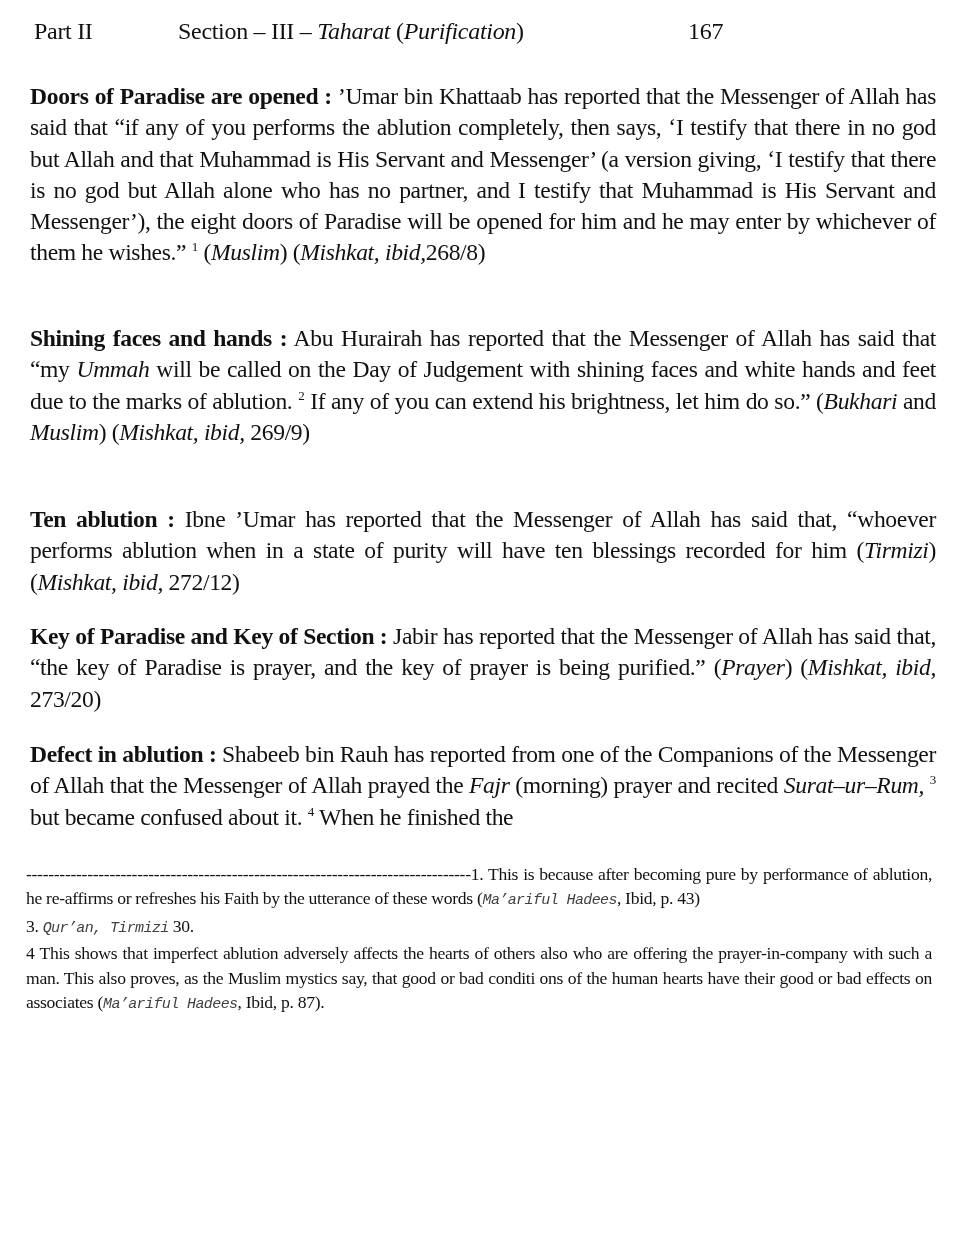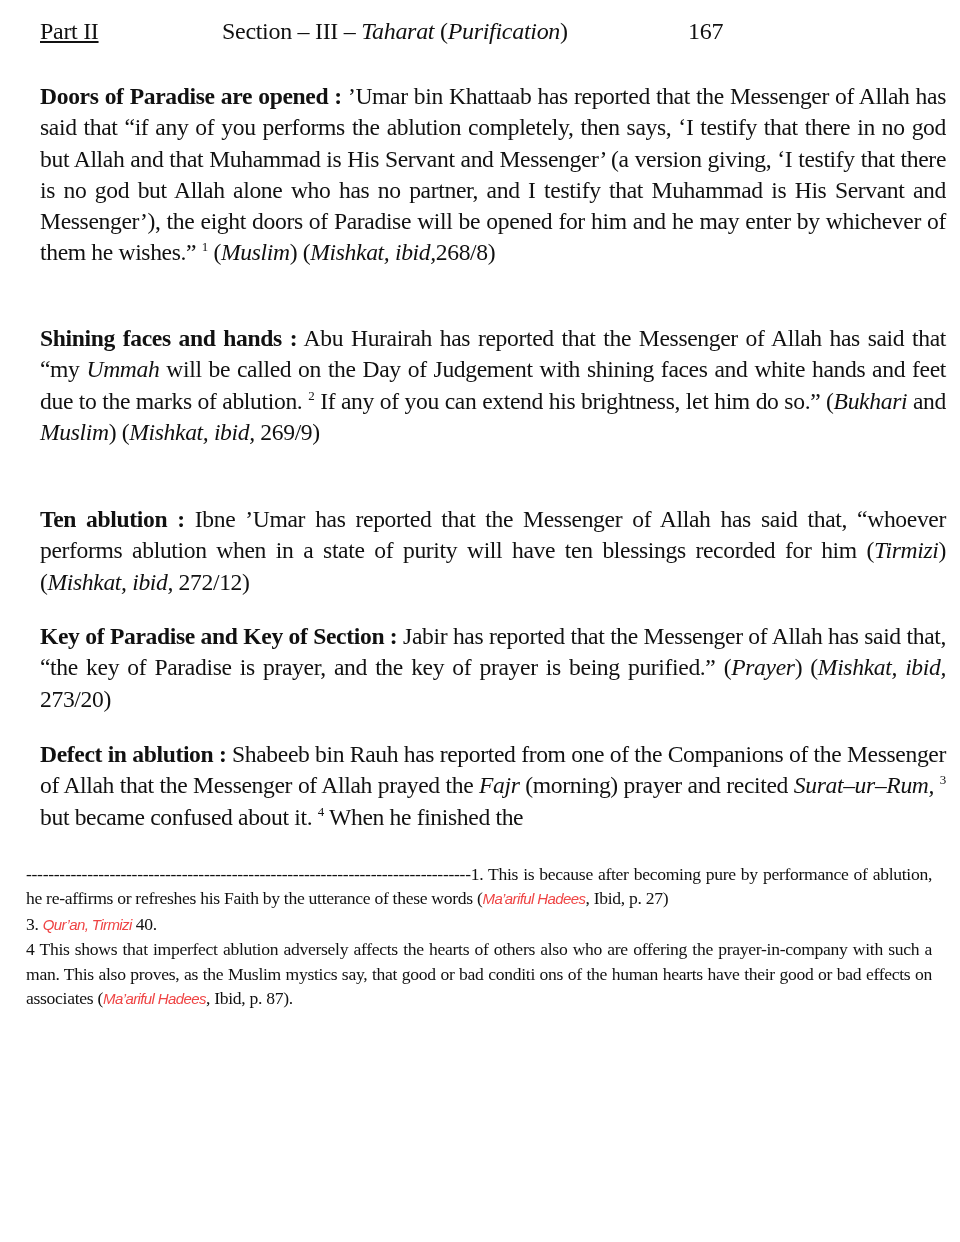--- a/index.html
+++ b/index.html
@@ -1,51 +1,51 @@
 <!DOCTYPE html>
 <html><head>
 <meta charset="utf-8">
 <style>
   html, body { margin: 0; padding: 0; background: #ffffff; }
   body { width: 960px; height: 1242px; position: relative; overflow: hidden; color: #111; }
   .page { position: absolute; left: 26px; top: 0; width: 906px; font-family: "Liberation Serif", serif; }
   .header { position: absolute; top: 18px; left: 0; font-size: 24px; white-space: nowrap; letter-spacing: -0.3px; }
   .header span { position: absolute; white-space: nowrap; }
-  .hdr-part { left: 14px; text-decoration: underline; }
-  .hdr-section { left: 152px; margin-left: 44px; }
+  .hdr-part { left: 8px; }
+  .hdr-section { left: 152px; }
   .hdr-page { left: 662px; }
-  .para { position: absolute; left: 14px; width: 906px; font-size: 23.6px; line-height: 31.3px; text-align: justify; letter-spacing: -0.35px; margin-top: 7px; }
+  .para { position: absolute; left: 4px; width: 906px; font-size: 23.6px; line-height: 31.3px; text-align: justify; letter-spacing: -0.35px; margin-top: 7px; }
   .para .b { font-weight: bold; }
   .para .i { font-style: italic; }
   .para sup, .fn sup { font-size: 13px; vertical-align: 9px; line-height: 0; }
   #p1 { top: 74px; }
   #p2 { top: 316px; }
   #p3 { top: 497px; }
   #p4 { top: 614px; }
   #p5 { top: 732px; }
   .footnotes { position: absolute; top: 862px; left: 0; width: 906px; font-size: 17.6px; line-height: 24.4px; letter-spacing: -0.3px; text-align: justify; }
   .fn { margin: 0; }
-  .fn .i { font-style: italic; font-family: Liberation Sans, sans-serif; font-size: 15px; color: #ef4444; letter-spacing: -0.6px; }
+  .fn .i { font-style: italic; font-family: Liberation Mono, monospace; font-size: 15px; color: #404040; letter-spacing: -0.6px; }
 </style>
 </head>
 <body>
 
 <div class="page">
 
   <div class="header">
     <span class="hdr-part">Part II</span>
     <span class="hdr-section"><span style="position:static">Section – III – </span><i style="position:static">Taharat</i><span style="position:static"> (</span><i style="position:static">Purification</i><span style="position:static">)</span></span>
     <span class="hdr-page">167</span>
   </div>
 
   <p class="para" id="p1"><span class="b">Doors of Paradise are opened :</span><span> ’Umar bin Khattaab has reported that  the Messenger  of  Allah  has said that “if any of you performs the ablution completely, then says, ‘I testify that there in no god but Allah and that Muhammad is His Servant and Messenger’ (a version giving, ‘I testify that there is no god but Allah alone who has  no partner, and I testify that Muhammad is His Servant and Messenger’), the eight doors of Paradise will be opened for him and he may enter by whichever of them he wishes.” </span><sup>1</sup><span> (</span><span class="i">Muslim</span><span>) (</span><span class="i">Mishkat, ibid,</span><span>268/8)</span></p>
   <p class="para" id="p2"><span class="b">Shining faces and hands :</span><span> Abu Hurairah has reported that the  Messenger  of Allah  has said that “my </span><span class="i">Ummah</span><span> will be called on the Day of Judgement with shining faces and white hands and feet due to the marks of ablution. </span><sup>2</sup><span> If any of you can extend his brightness, let him do so.” (</span><span class="i">Bukhari</span><span> and </span><span class="i">Muslim</span><span>) (</span><span class="i">Mishkat, ibid,</span><span> 269/9)</span></p>
   <p class="para" id="p3"><span class="b">Ten ablution :</span><span> Ibne ’Umar has reported that the Messenger of Allah has said that, “whoever performs ablution when in a state of purity will have ten blessings recorded for him (</span><span class="i">Tirmizi</span><span>) (</span><span class="i">Mishkat, ibid,</span><span> 272/12)</span></p>
   <p class="para" id="p4"><span class="b">Key of Paradise and Key of Section :</span><span> Jabir has reported that the Messenger of Allah has said that, “the key of Paradise is prayer, and the key of prayer is being purified.” (</span><span class="i">Prayer</span><span>) (</span><span class="i">Mishkat, ibid,</span><span> 273/20)</span></p>
   <p class="para" id="p5"><span class="b">Defect in ablution :</span><span> Shabeeb bin Rauh has reported from one of the Companions of the Messenger of Allah that the Messenger of Allah prayed the </span><span class="i">Fajr</span><span> (morning) prayer and recited </span><span class="i">Surat–ur–Rum,</span><span> </span><sup>3</sup><span> but  became  confused  about  it. </span><sup>4</sup><span> When  he finished  the</span></p>
 
   <div class="footnotes">
-    <p class="fn"><span>--------------------------------------------------------------------------------1.  This is because after becoming pure by performance of ablution, he re-affirms or refreshes his Faith by the utterance of these words (</span><span class="i">Ma’ariful Hadees</span><span>, Ibid, p. 27)</span></p>
-    <p class="fn"><span>3.  </span><span class="i">Qur’an, Tirmizi</span><span> 40.</span></p>
+    <p class="fn"><span>--------------------------------------------------------------------------------1.  This is because after becoming pure by performance of ablution, he re-affirms or refreshes his Faith by the utterance of these words (</span><span class="i">Ma’ariful Hadees</span><span>, Ibid, p. 43)</span></p>
+    <p class="fn"><span>3.  </span><span class="i">Qur’an, Tirmizi</span><span> 30.</span></p>
     <p class="fn"><span>4   This shows that imperfect ablution adversely affects the hearts of others also who are offering the prayer-in-company with such a man. This also proves, as the Muslim mystics say, that good or bad conditi ons of the human hearts have their good  or bad effects on associates (</span><span class="i">Ma’ariful Hadees</span><span>, Ibid, p. 87).</span></p>
   </div>
 
 </div>
 
 </body></html>

